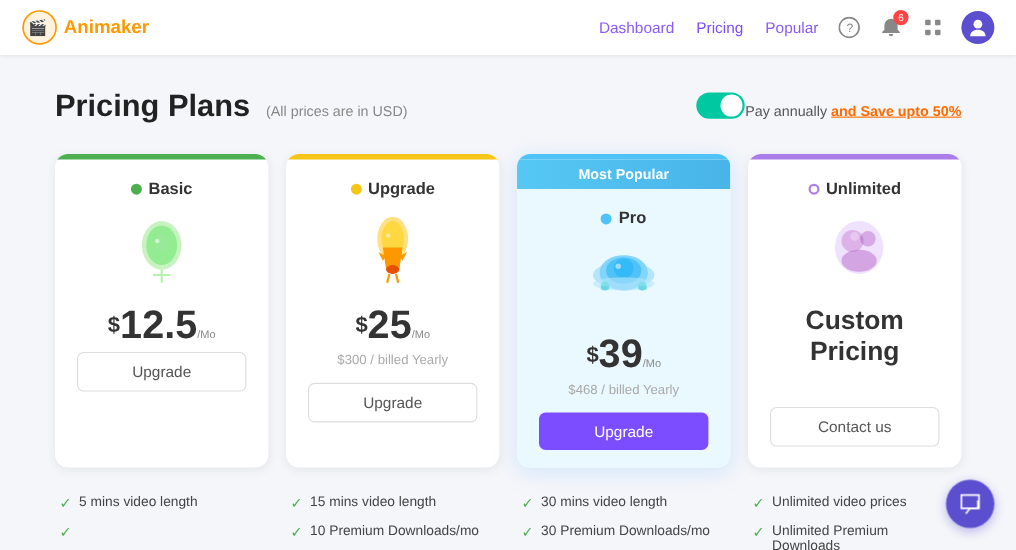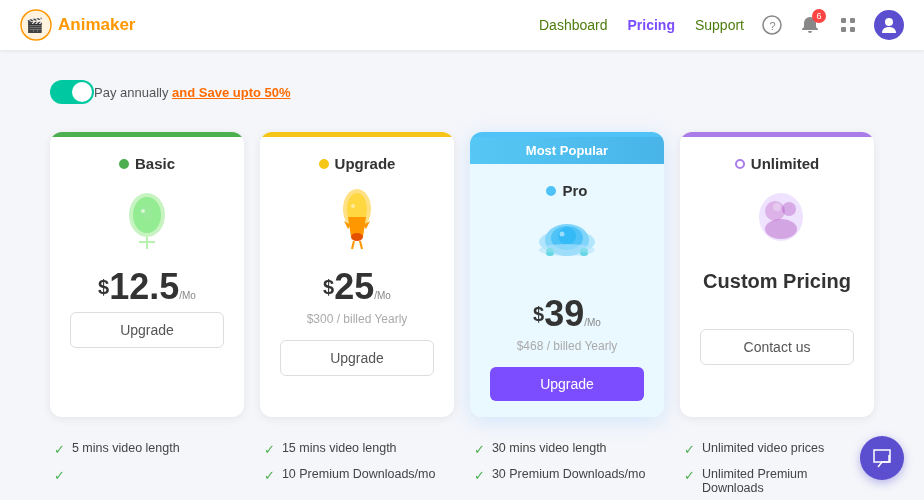--- a/index.html
+++ b/index.html
@@ -29,27 +29,27 @@
       width: 32px;
       height: 32px;
     }
     .nav {
       display: flex;
       align-items: center;
       gap: 20px;
     }
     .nav-link {
       font-size: 14px;
-      color: #4d7c0f;
+      color: #8b5cf6;
       cursor: pointer;
       text-decoration: none;
     }
     .nav-link.active {
       color: #7c4dff;
-      font-weight: 700;
+      font-weight: 400;
     }
     .nav-icons {
       display: flex;
       align-items: center;
       gap: 14px;
       margin-left: 16px;
     }
     .nav-icon {
       width: 24px;
       height: 24px;
@@ -106,21 +106,21 @@
       color: #222;
     }
     .pricing-subtitle {
       font-size: 13px;
       color: #888;
       margin-left: 10px;
       font-weight: 400;
     }
     .billing-toggle {
       display: flex;
-      align-items: center;
+      align-items: flex-end;
     }
     .toggle-switch {
       width: 44px;
       height: 24px;
       background: #00c8a0;
       border-radius: 12px;
       position: relative;
       cursor: pointer;
     }
     .toggle-knob {
@@ -231,21 +231,21 @@
     }
     .plan-price .amount {
       font-size: 36px;
       font-weight: 700;
     }
     .plan-price .period {
       font-size: 10px;
       color: #888;
     }
     .custom-pricing {
-      font-size: 20px;
+      font-size: 24px;
       font-weight: 700;
       color: #333;
       margin: 16px 0 8px;
     }
 
     .plan-billed {
       font-size: 12px;
       color: #aaa;
       margin-bottom: 14px;
     }
@@ -317,21 +317,21 @@
   <div class="logo">
     <svg class="logo-icon" viewBox="0 0 32 32">
       <circle cx="16" cy="16" r="15" fill="#fff3e0" stroke="#ff9800" stroke-width="1.5"></circle>
       <text x="6" y="21" font-size="14" fill="#ff9800">🎬</text>
     </svg>
     <span style="color:#ff9800; font-size:17px; font-weight:700;">Animaker</span>
   </div>
   <nav class="nav">
     <span class="nav-link">Dashboard</span>
     <span class="nav-link active">Pricing</span>
-    <span class="nav-link">Support</span>
+    <span class="nav-link">Popular</span>
   </nav>
   <div class="nav-icons">
     <div class="nav-icon">
       <svg width="20" height="20" viewBox="0 0 20 20">
           <circle cx="10" cy="10" r="9" fill="none" stroke="#888" stroke-width="1.5"></circle>
           <text x="7.5" y="14.5" font-size="11" fill="#888">?</text>
         </svg>
     </div>
     <div class="nav-icon">
       <svg width="20" height="20" viewBox="0 0 20 20">
@@ -352,20 +352,24 @@
           <circle cx="9" cy="6" r="4" fill="#fff"></circle>
           <path d="M2 17c0-4 3-6 7-6s7 2 7 6" fill="#fff"></path>
         </svg>
     </div>
   </div>
 </header>
 
 <main class="main">
 
   <div class="pricing-header">
+    <div>
+      <h1 style="display:inline;" class="pricing-title">Pricing Plans</h1>
+      <span class="pricing-subtitle">(All prices are in USD)</span>
+    </div>
     <div class="billing-toggle">
       <div class="toggle-switch">
         <div class="toggle-knob"></div>
       </div>
       <span class="billing-text">
         <span>Pay annually</span>
         <span class="billing-save">and Save upto 50%</span>
       </span>
     </div>
   </div>

